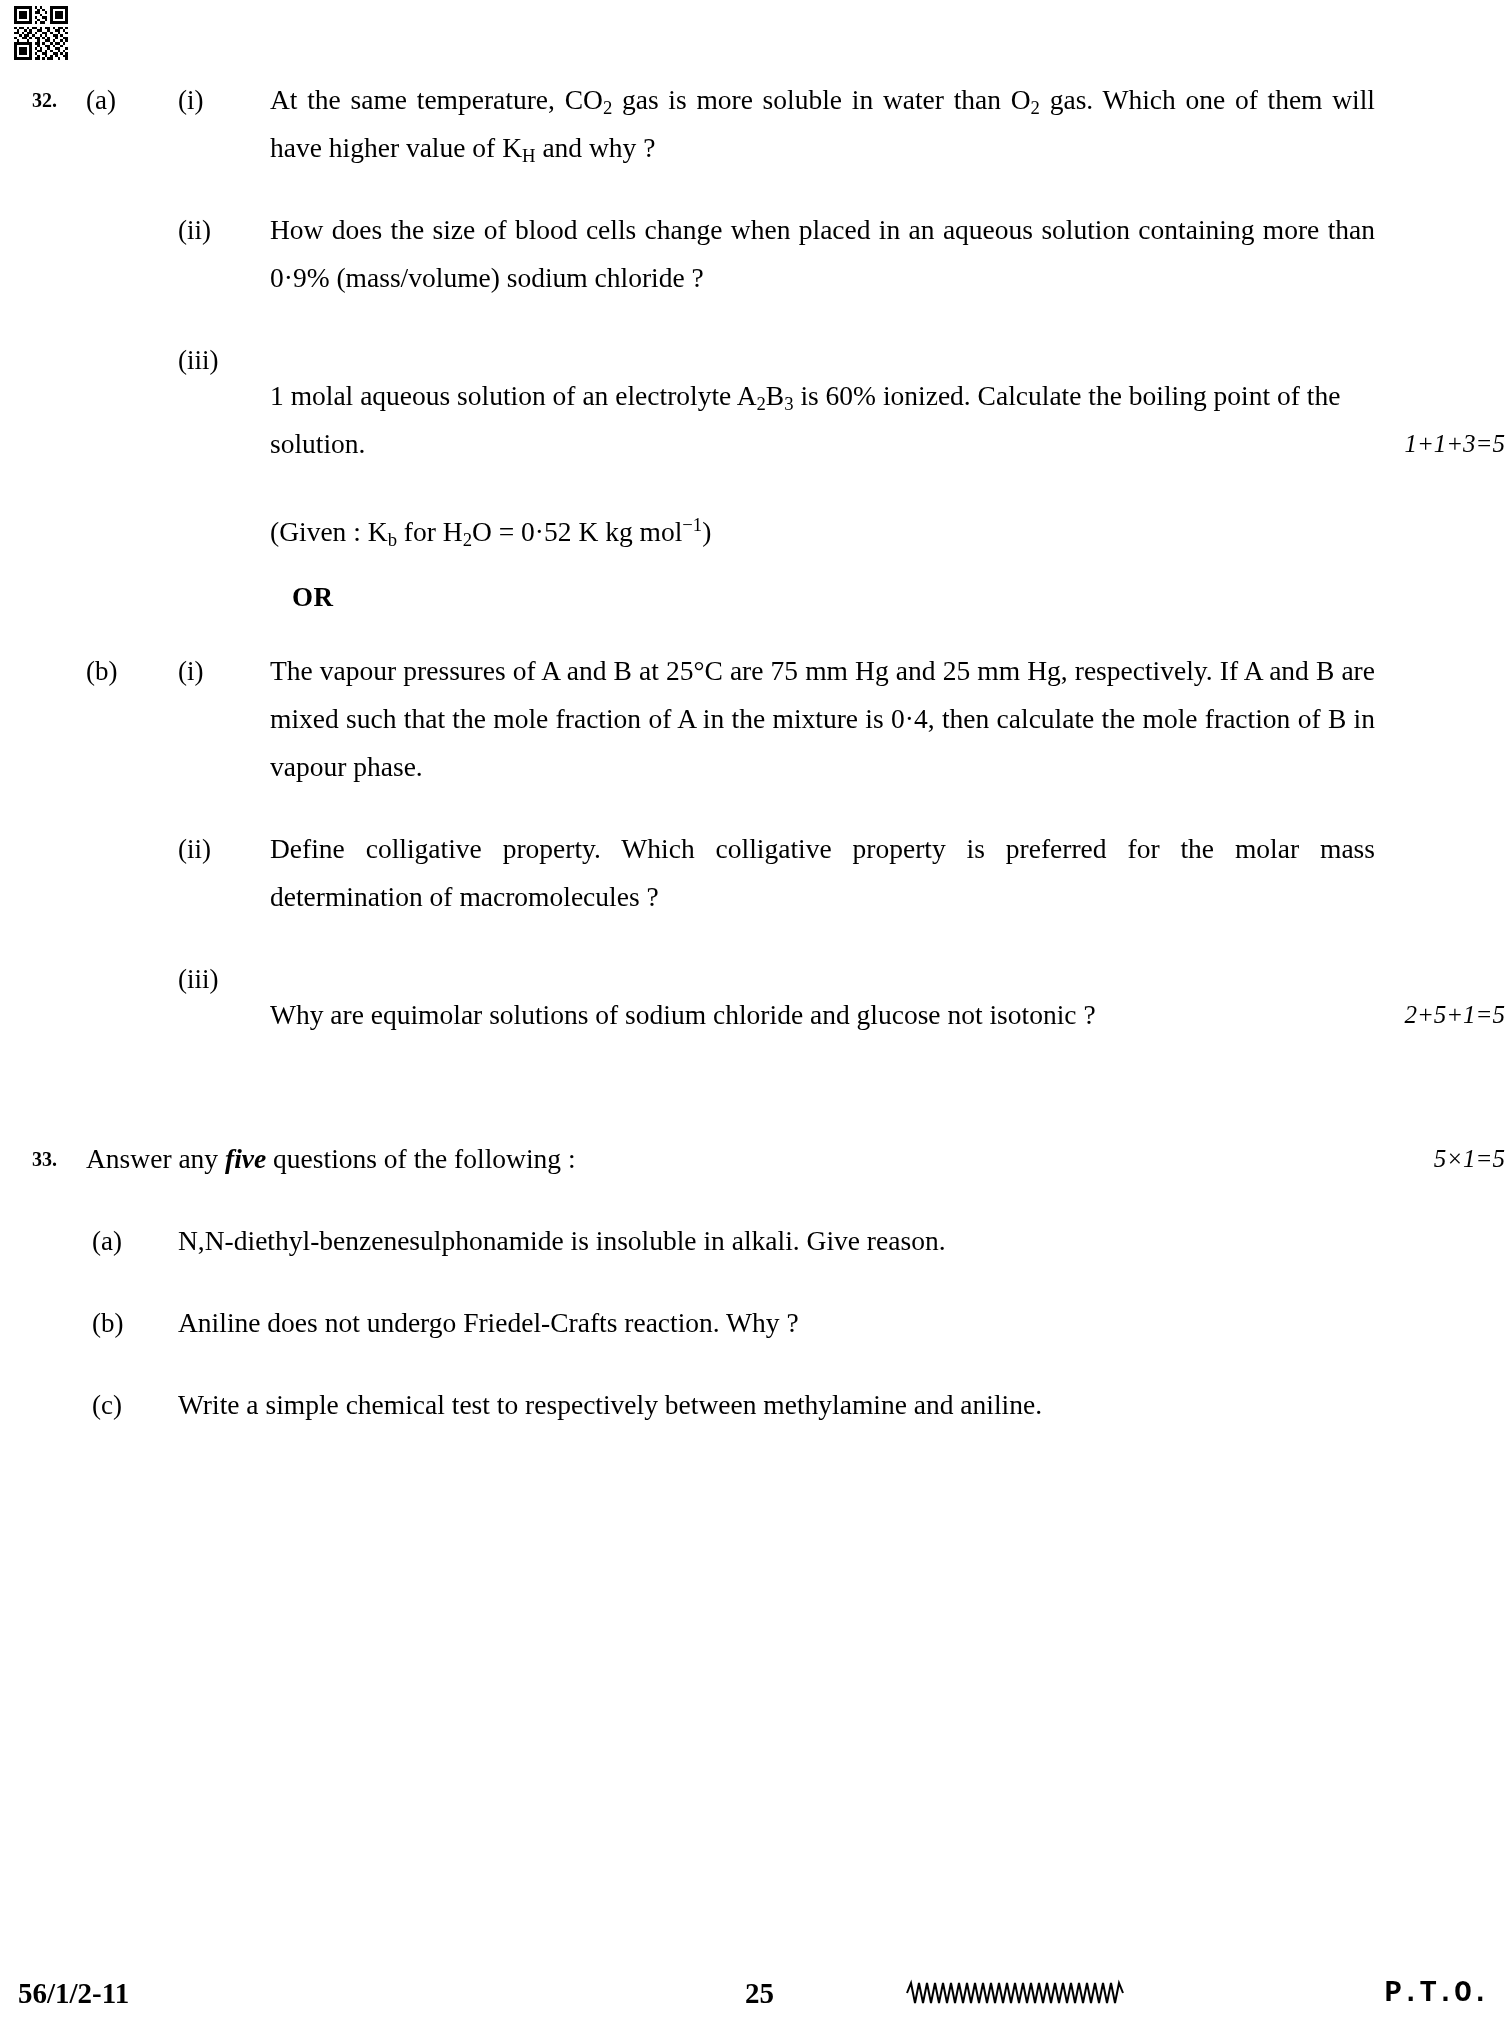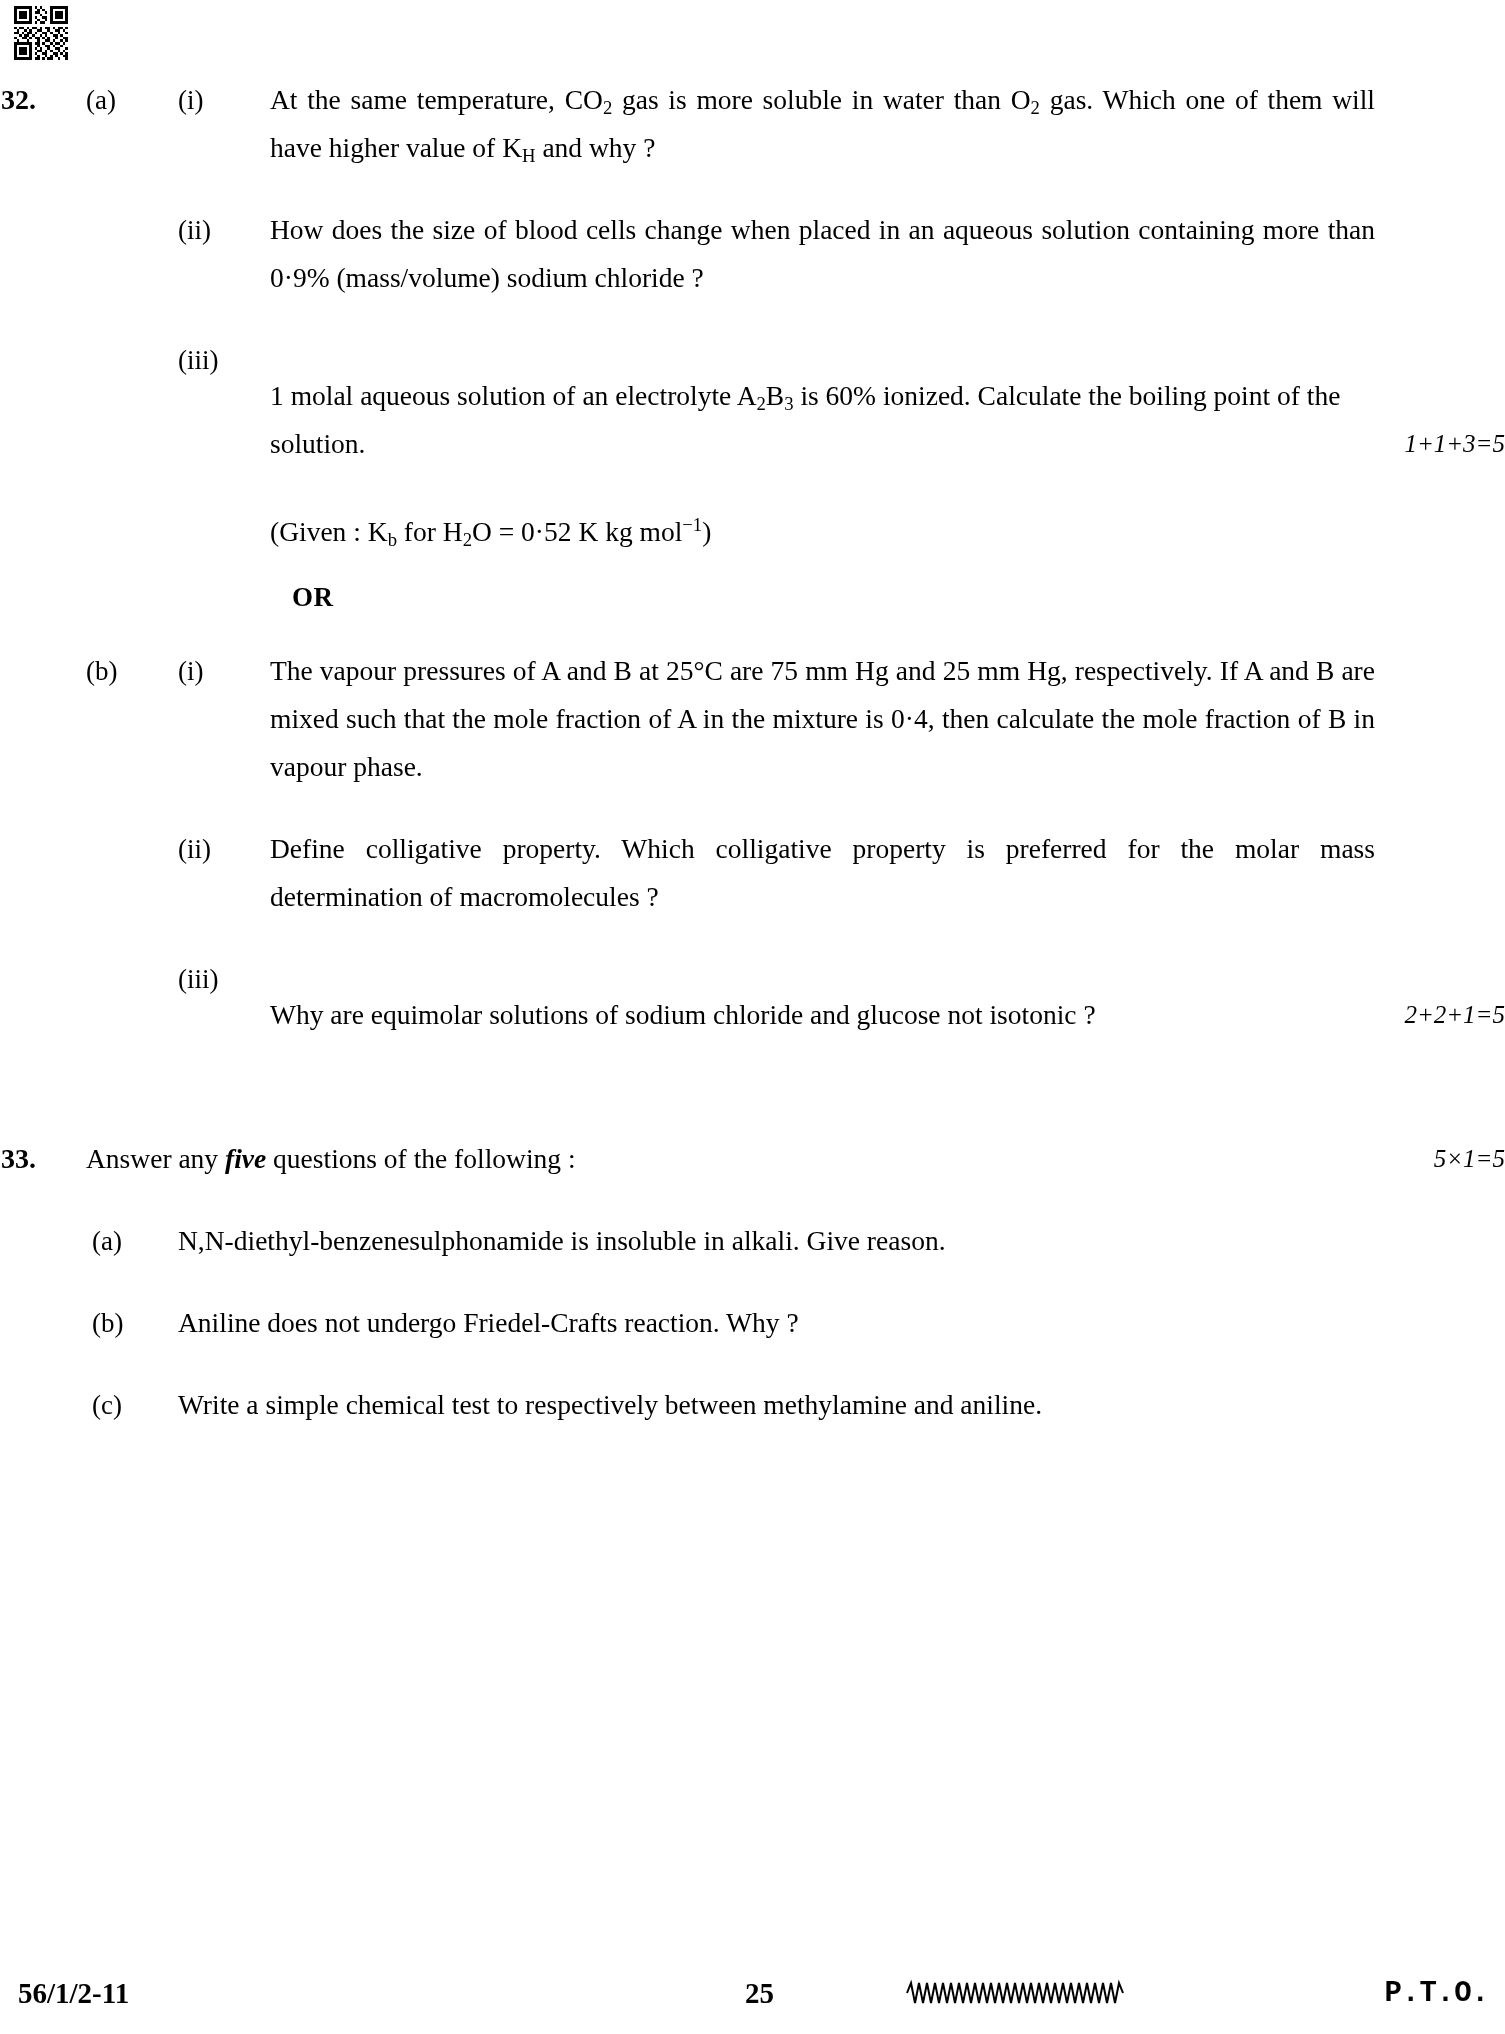--- a/index.html
+++ b/index.html
@@ -42,24 +42,24 @@
 
   
   .qrow {
     display: flex;
     align-items: flex-start;
     width: 100%;
   }
   .col-num {
     width: 86px;
     flex: 0 0 86px;
-    padding-left: 1px;
+    padding-left: 32px;
     box-sizing: border-box;
     font-weight: bold;
-    font-size: 28px;
+    font-size: 20px;
     line-height: 48px;
   }
   .col-alpha {
     width: 92px;
     flex: 0 0 92px;
     font-size: 27px;
     line-height: 48px;
   }
   .col-roman {
     width: 92px;
@@ -351,21 +351,21 @@
     </div>
 
     <div class="block-gap-md"></div>
 
     <div class="qrow">
       <div class="col-num"></div>
       <div class="col-alpha"></div>
       <div class="col-roman">(iii)</div>
       <div class="col-text nojust">
         <span>Why are equimolar solutions of sodium chloride and glucose not isotonic ?</span>
-        <span class="marks-right" style="bottom:0;">2+2+1=5</span>
+        <span class="marks-right" style="bottom:0;">2+5+1=5</span>
       </div>
     </div>
 
     <div class="block-gap-xl"></div>
 
     <div class="q33-head">
       <div class="col-num">33.</div>
       <div class="q33-text">
         <span>Answer any <em class="bi">five</em> questions of the following :</span>
         <span class="marks-right" style="top:0;">5×1=5</span>

